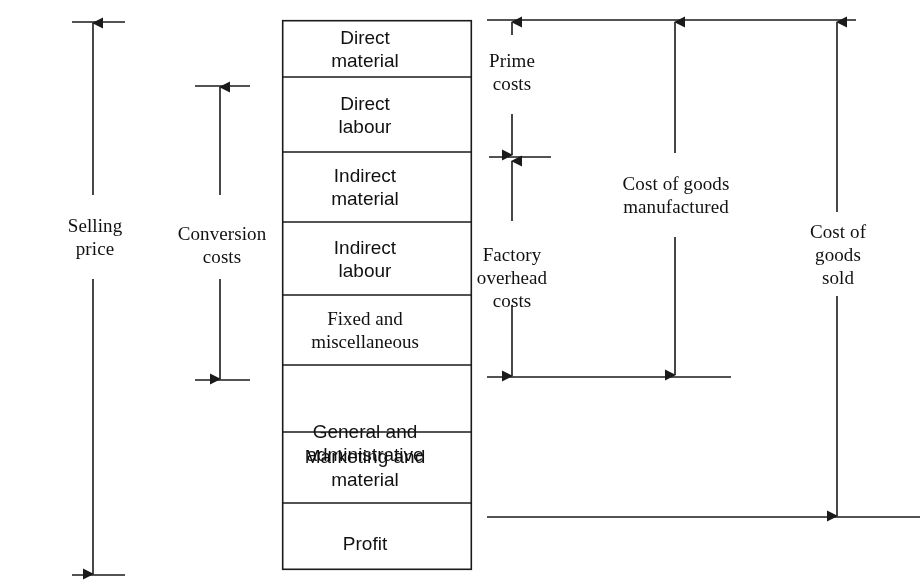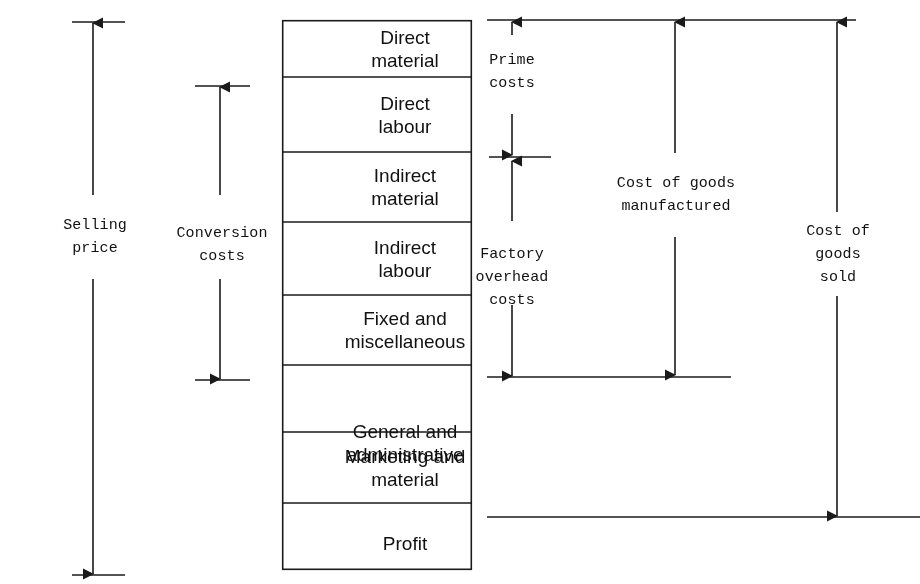--- a/index.html
+++ b/index.html
@@ -17,40 +17,39 @@
   }
   svg.layer {
     position: absolute;
     left: 0;
     top: 0;
     width: 920px;
     height: 584px;
   }
   .lbl {
     position: absolute;
-    font-family: Liberation Mono, monospace;
-    font-size: 15px;
+    font-family: Liberation Serif, serif;
+    font-size: 19px;
     line-height: 23px;
     color: #111111;
     text-align: center;
     white-space: pre-line;
     letter-spacing: 0.1px;
   }
   .cell-lbl {
     position: absolute;
     font-family: "Liberation Sans", sans-serif;
     font-size: 19px;
     line-height: 23px;
     color: #111111;
     text-align: center;
     white-space: pre-line;
     left: 283px;
     width: 164px;
     transform: translateY(-50%);
-    padding-left: 40px;
   }
   .side-lbl { transform: translate(-50%, -50%); }
 </style>
 </head>
 <body>
 
 <div id="canvas">
 
   <svg class="layer" viewBox="0 0 920 584" xmlns="http://www.w3.org/2000/svg">
     <defs>
@@ -107,21 +106,21 @@
 
   <div id="cell-labels">
       <div class="cell-lbl" style="top: 48.5px;">Direct
 material</div>
       <div class="cell-lbl" style="top: 114.5px;">Direct
 labour</div>
       <div class="cell-lbl" style="top: 187px;">Indirect
 material</div>
       <div class="cell-lbl" style="top: 258.5px;">Indirect
 labour</div>
-      <div class="cell-lbl" style="top: 330px;">Fixed and
+      <div class="cell-lbl" style="top: 330px; font-family: Liberation Serif, serif;">Fixed and
 miscellaneous</div>
       <div class="cell-lbl" style="top: 398.5px; margin-top: 44px;">General and
 administrative</div>
       <div class="cell-lbl" style="top: 467.5px;">Marketing and
 material</div>
       <div class="cell-lbl" style="top: 536.5px; margin-top: 6px;">Profit</div>
     </div>
   <div id="bracket-labels">
       <div class="lbl side-lbl" style="left: 95px; top: 237px;">Selling
 price</div>

